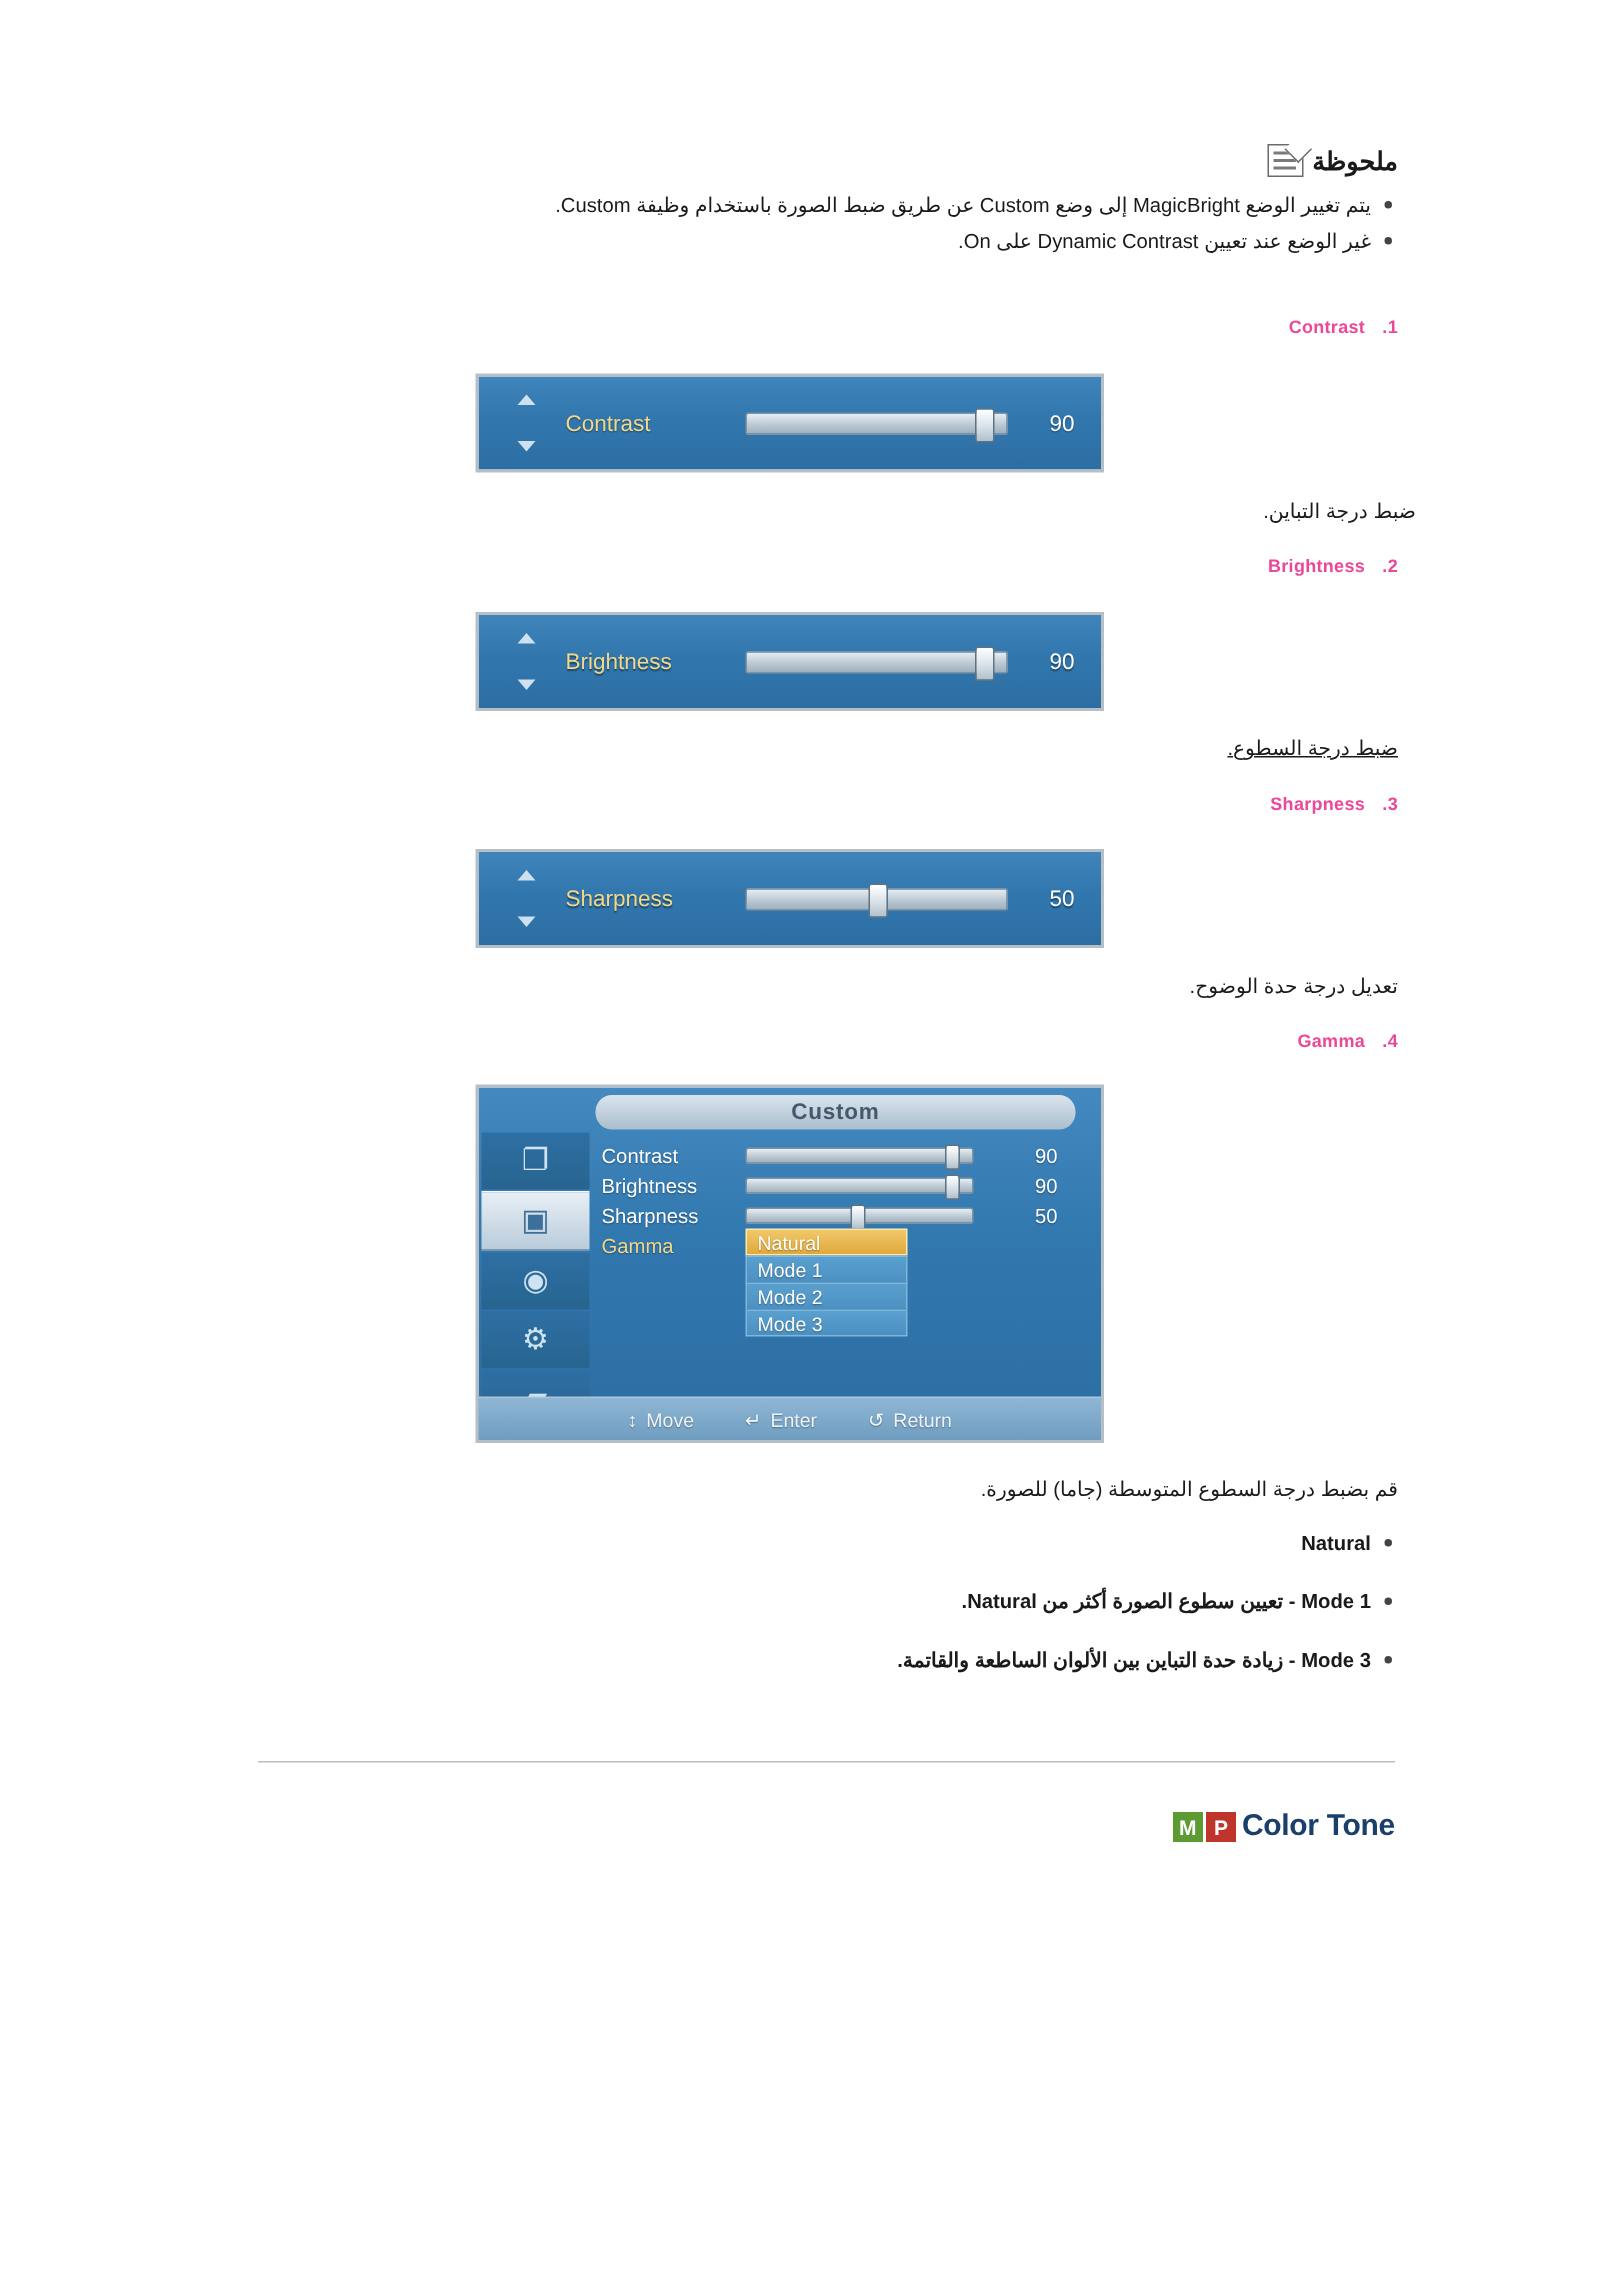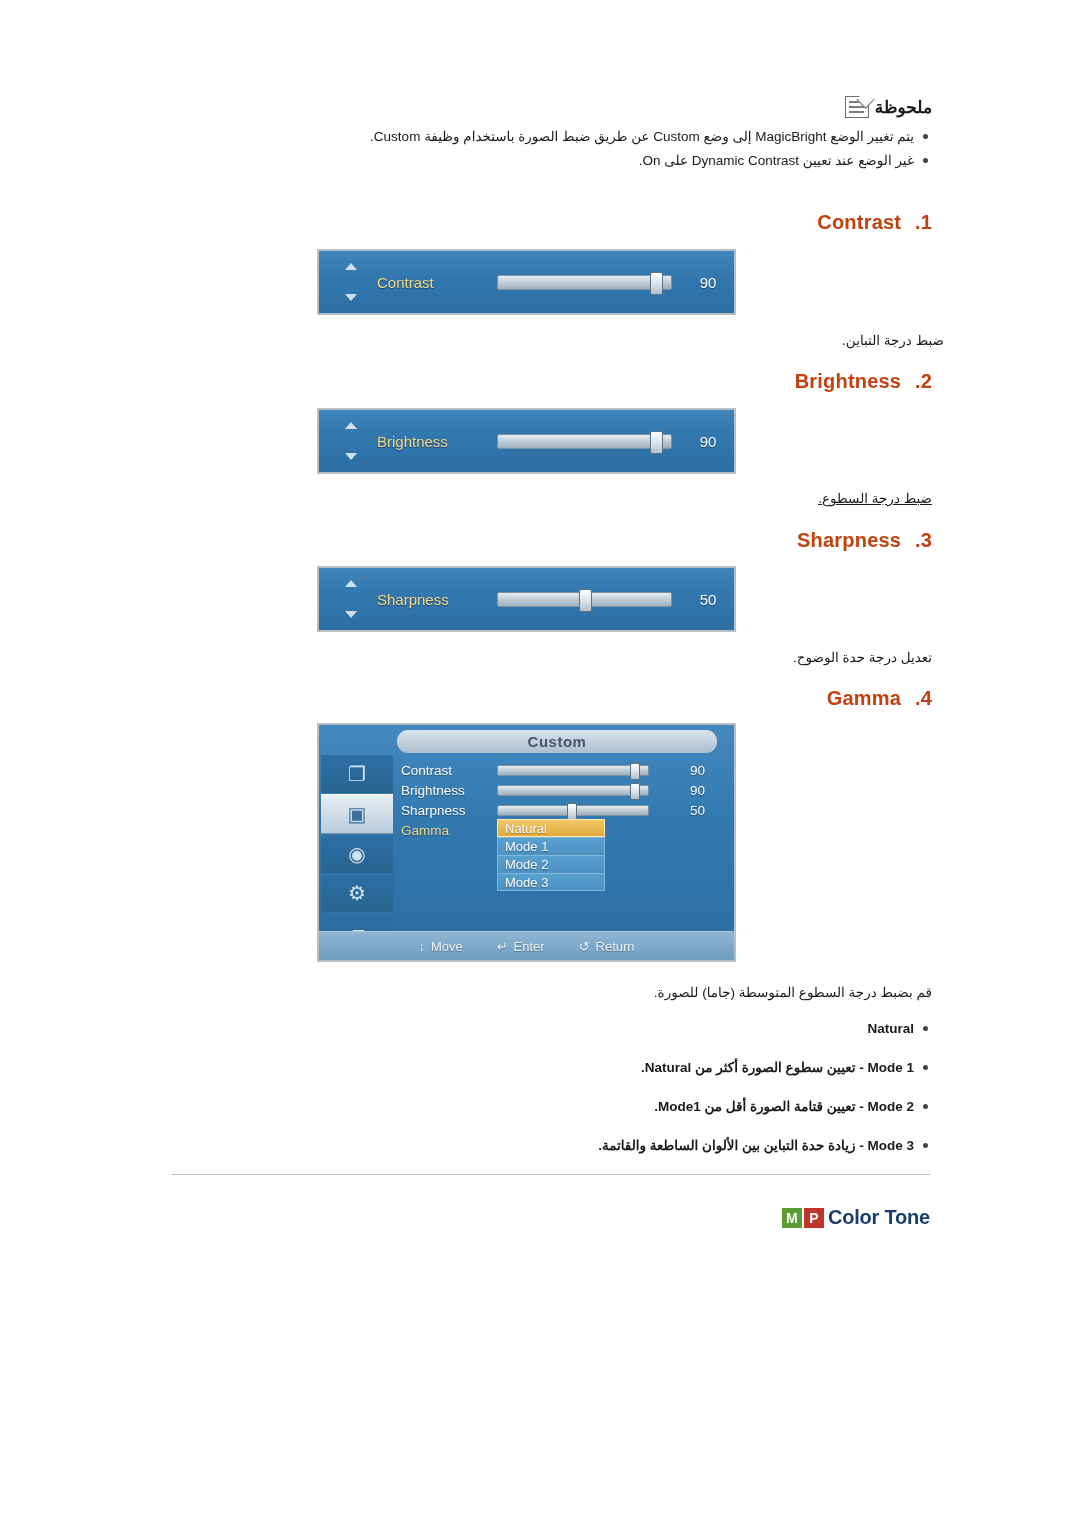--- a/index.html
+++ b/index.html
@@ -94,23 +94,23 @@
     height: 5px;
     background: #444444;
     border-radius: 50%;
   }
   ul { margin: 0; padding: 0; }
 
   
   .item-label {
     position: absolute;
     direction: rtl;
-    font-size: 20px;
+    font-size: 12px;
     font-weight: bold;
-    color: #c2410c;
+    color: #ec4899;
     letter-spacing: 0.2px;
   }
   .caption {
     position: absolute;
     direction: rtl;
     font-size: 13.5px;
     color: #1a1a1a;
     text-align: right;
   }
 
@@ -552,21 +552,20 @@
         <span>Return</span>
       </span>
     </div>
   </div>
 
   <div class="caption" style="right:148px; top:984px;">قم بضبط درجة السطوع المتوسطة (جاما) للصورة.</div>
 
   <ul class="bottom-bullets">
     <li>Natural</li>
     <li>Mode 1 - تعيين سطوع الصورة أكثر من Natural.</li>
-    <li>Mode 2 - تعيين قتامة الصورة أقل من Mode1.</li>
     <li>Mode 3 - زيادة حدة التباين بين الألوان الساطعة والقاتمة.</li>
   </ul>
 
   <div class="divider"></div>
 
   <div class="section-head">
     <span class="mp-badge">
       <span class="mp-m">M</span>
       <span class="mp-p">P</span>
     </span>

